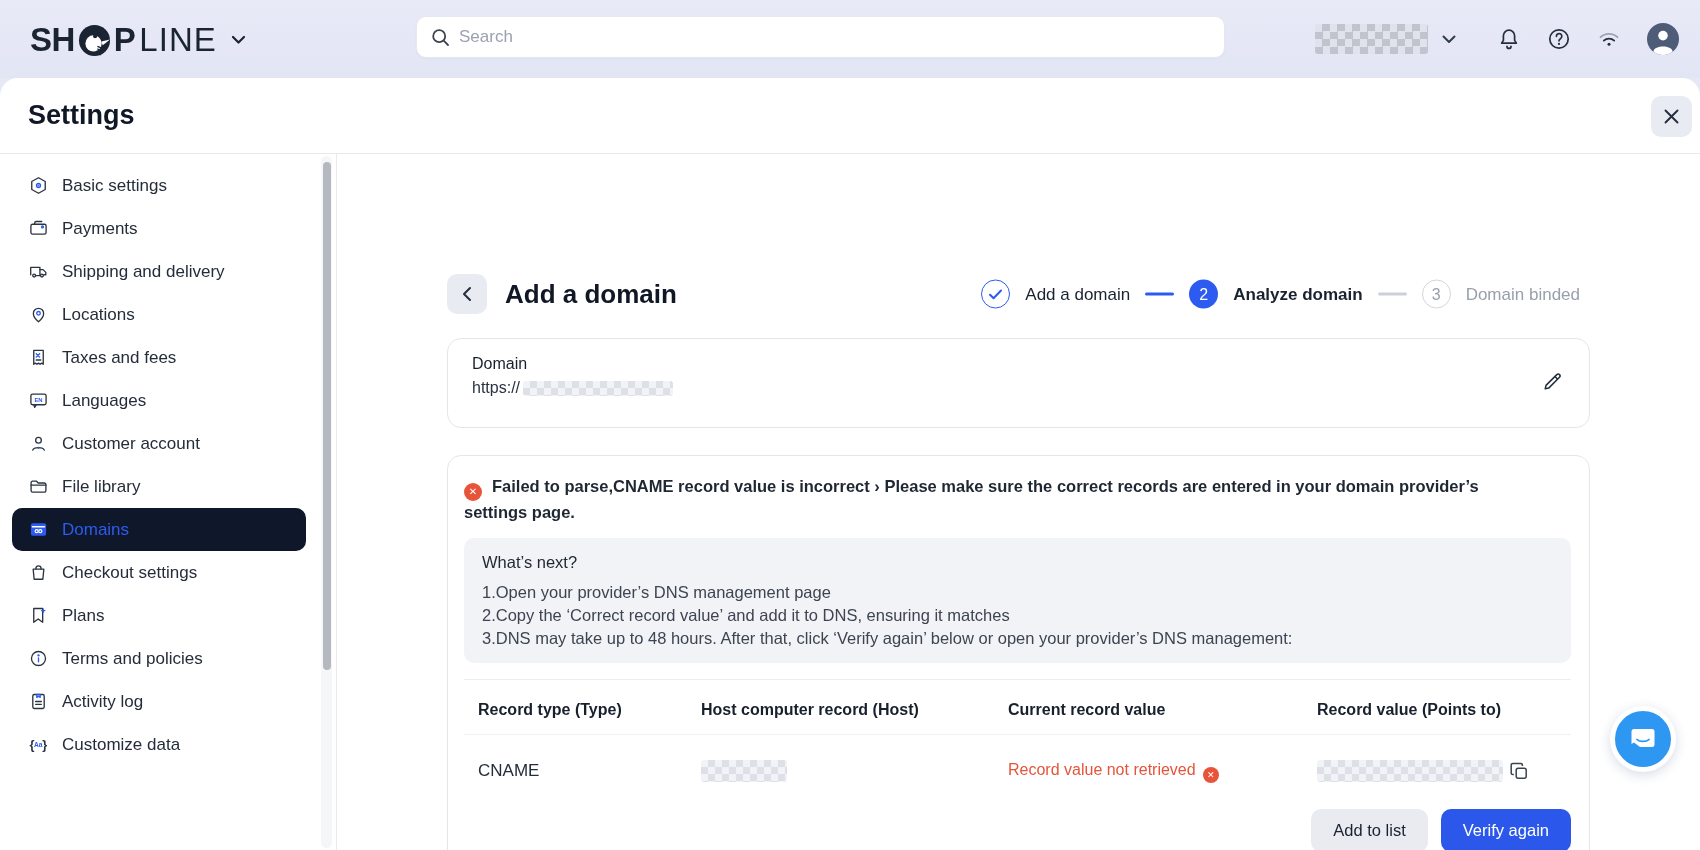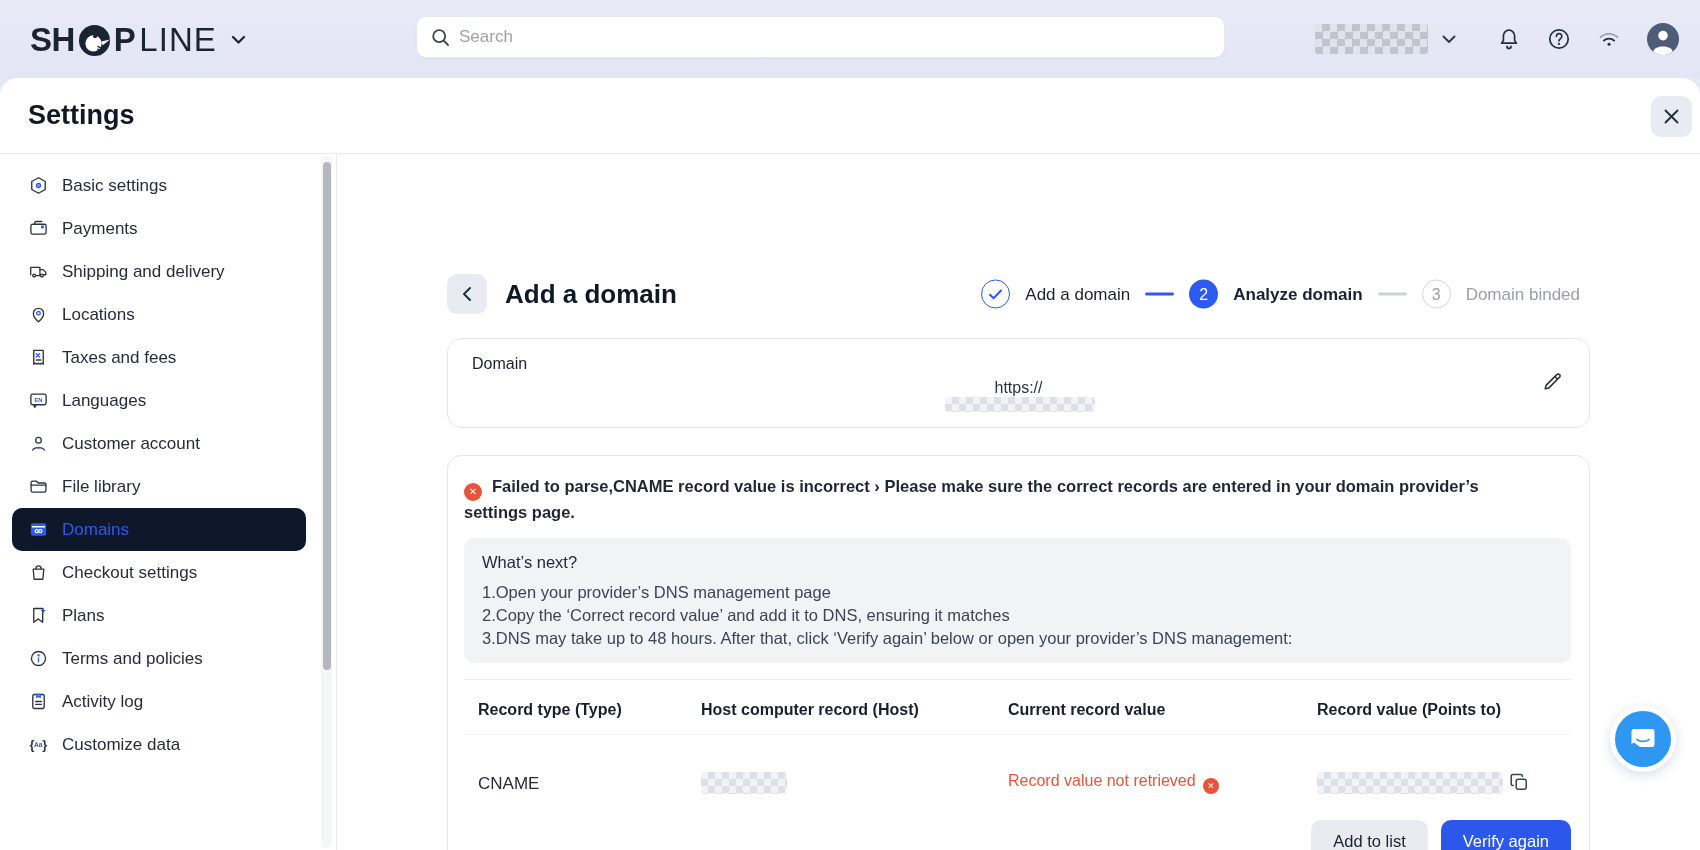--- a/index.html
+++ b/index.html
@@ -67,39 +67,39 @@
   .st-lbl.cur { font-weight:600; }
   .st-lbl.dim { color:#98a0ad; font-weight:400; }
   .st-dash { width:29px; height:3px; border-radius:2px; }
   .st-dash.blue { background:#2d5bf0; }
   .st-dash.gray { background:#ccd0d9; }
 
   .card { position:absolute; left:109px; width:1143px; background:#fff;
     border:1px solid #e4e6eb; border-radius:14px; }
   .domain-card { top:184px; height:90px; padding:16px 24px; }
   .dc-label { font-size:16px; font-weight:500; color:#18202e; }
-  .dc-value { margin-top:6px; font-size:16px; color:#2a3240; display:flex; align-items:center;flex-direction:column; }
+  .dc-value { margin-top:6px; font-size:16px; color:#2a3240; display:flex; align-items:center; }
   .dc-edit { position:absolute; right:24px; top:29px; width:26px; height:26px; cursor:pointer;
     display:flex; align-items:center; justify-content:center; }
 
   .error-card { top:301px; height:449px; padding:19px 18px 0 16px; }
   .err-msg { width:1022px; font-size:16.5px; line-height:23px; font-weight:600; color:#1f2733; }
   .err-ic { display:inline-block; vertical-align:-3px; margin-right:10px; }
   .x-circle { width:18px; height:18px; border-radius:50%; background:#e8543a; color:#fff;
     display:inline-flex; align-items:center; justify-content:center; font-size:10px; font-weight:700; }
   .x-circle.sm { width:16px; height:16px; font-size:9px; vertical-align:-3px; margin-left:7px; }
 
   .wn-box { margin-top:14px; background:#f2f3f6; border-radius:10px; padding:15px 18px 13px; }
   .wn-title { font-size:16.5px; font-weight:400; color:#1f2733; margin-bottom:9px; }
   .wn-step { font-size:16.5px; line-height:23px; color:#3d4452; }
 
   .t-div { border-top:1px solid #ecedf2; margin-top:16px; }
   .t-div2 { border-top:1px solid #f0f1f4; margin-top:15px; }
   .thead { display:flex; padding-top:21px; font-size:16px; font-weight:600; color:#18202e; }
-  .trow  { display:flex; align-items:flex-end; padding:36px 0 24px; font-size:17px; color:#252d3a; }
+  .trow  { display:flex; align-items:center; padding:25px 0 24px; font-size:17px; color:#252d3a; }
   .c1 { width:237px; padding-left:14px; }
   .c2 { width:307px; }
   .c3 { width:309px; }
   .c4 { flex:1; display:flex; align-items:center; }
   .red { color:#e4553a; font-size:16px; font-weight:500; }
   .copy-ic { margin-left:6px; cursor:pointer; display:inline-flex; }
 
   .btns { display:flex; justify-content:flex-end; gap:13px; margin-top:2px; }
   .btn { height:43px; border:none; border-radius:10px; padding:0 22px; font-size:16.5px;
     font-family:inherit; cursor:pointer; }

